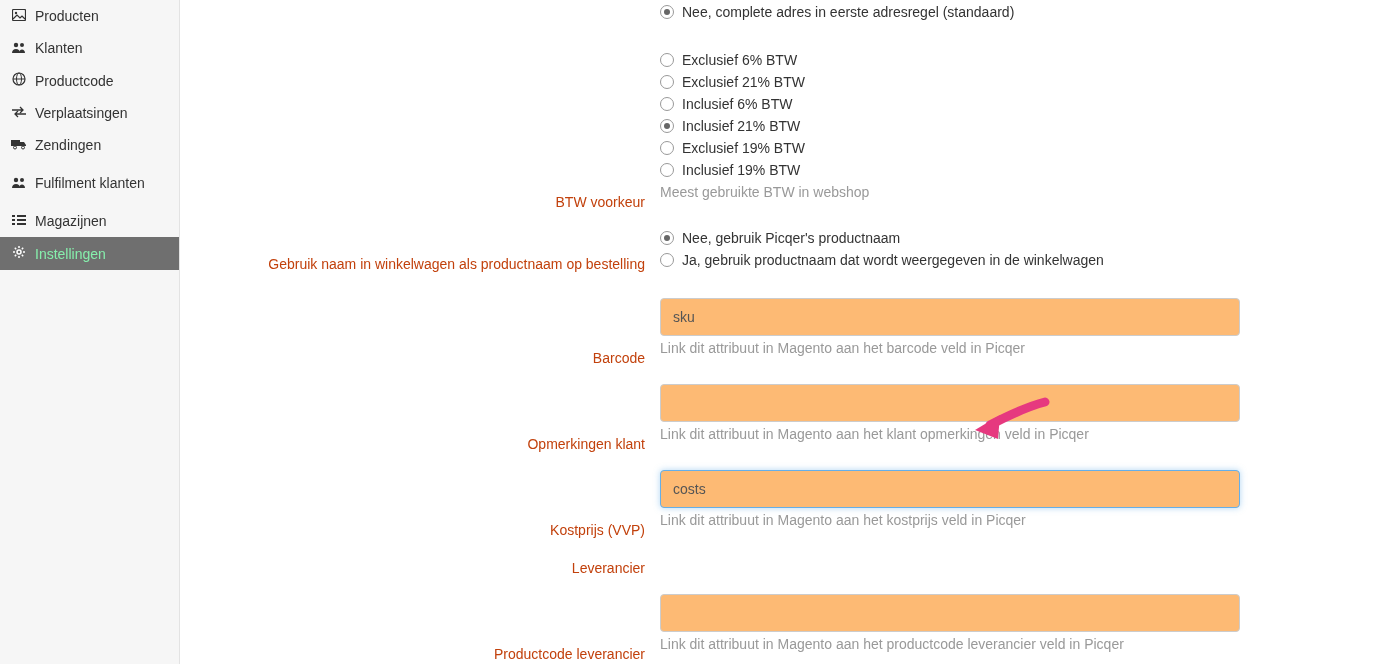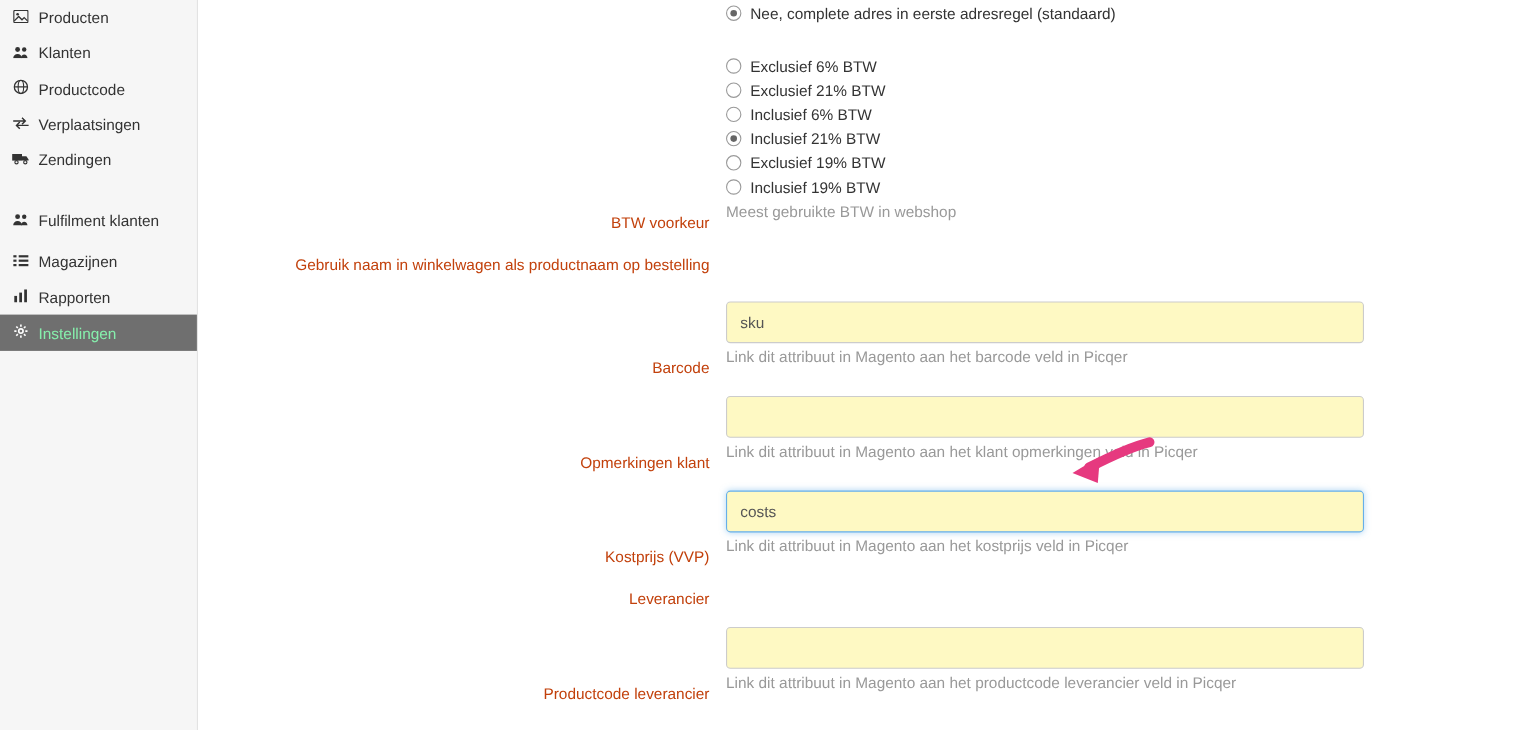--- a/index.html
+++ b/index.html
@@ -99,21 +99,21 @@
   margin-bottom: 10px;
 }
 .text-input {
   width: 100%;
   height: 34px;
   padding: 18px 12px;
   border: 1px solid #ccc;
   border-radius: 4px;
   font-size: 14px;
   color: #555;
-  background: #fef9c3;
+  background: #fdba74;
 }
 .text-input.focused {
   border-color: #66afe9;
   box-shadow: 0 0 6px rgba(102,175,233,.5);
   outline: none;
 }
 .spacer-lg { height: 18px; }
 .spacer-md { height: 10px; }
 .arrow {
   position: absolute;
@@ -170,21 +170,21 @@
     <span class="icon">
       <svg width="16" height="12" viewBox="0 0 16 12">
           <rect x="0" y="2" width="9" height="6" fill="currentColor"></rect>
           <path d="M9 4 L13 4 L15 7 L15 8 L9 8 Z" fill="currentColor"></path>
           <circle cx="4" cy="9.5" r="1.5" fill="#f6f6f6" stroke="currentColor" stroke-width="1"></circle>
           <circle cx="12" cy="9.5" r="1.5" fill="#f6f6f6" stroke="currentColor" stroke-width="1"></circle>
         </svg>
     </span>
     <span>Zendingen</span>
   </div>
-  <div class="sidebar-item" style="margin-top:23px;">
+  <div class="sidebar-item" style="margin-top:6px;">
     <span class="icon">
       <svg width="16" height="12" viewBox="0 0 16 12">
           <circle cx="5" cy="4" r="2.2" fill="currentColor"></circle>
           <circle cx="11" cy="4" r="2" fill="currentColor"></circle>
           <path d="M1 12c0-2.5 1.8-4 4-4s4 1.5 4 4" fill="currentColor"></path>
           <path d="M8 12c0-2.2 1.5-3.5 3-3.5s3 1.3 3 3.5" fill="currentColor"></path>
         </svg>
     </span>
     <span>Fulfilment klanten</span>
   </div>
@@ -194,30 +194,20 @@
           <rect x="0" y="1" width="3" height="2" fill="currentColor"></rect>
           <rect x="5" y="1" width="9" height="2" fill="currentColor"></rect>
           <rect x="0" y="5" width="3" height="2" fill="currentColor"></rect>
           <rect x="5" y="5" width="9" height="2" fill="currentColor"></rect>
           <rect x="0" y="9" width="3" height="2" fill="currentColor"></rect>
           <rect x="5" y="9" width="9" height="2" fill="currentColor"></rect>
         </svg>
     </span>
     <span>Magazijnen</span>
   </div>
-  <div class="sidebar-item">
-    <span class="icon">
-      <svg width="14" height="12" viewBox="0 0 14 12">
-          <rect x="1" y="6" width="2.5" height="6" fill="currentColor"></rect>
-          <rect x="5.5" y="3" width="2.5" height="9" fill="currentColor"></rect>
-          <rect x="10" y="0" width="2.5" height="12" fill="currentColor"></rect>
-        </svg>
-    </span>
-    <span>Rapporten</span>
-  </div>
   <div class="sidebar-item active">
     <span class="icon">
       <svg width="14" height="14" viewBox="0 0 14 14">
           <circle cx="7" cy="7" r="2" fill="none" stroke="currentColor" stroke-width="1.5"></circle>
           <path d="M7 1v2M7 11v2M1 7h2M11 7h2M2.8 2.8l1.4 1.4M9.8 9.8l1.4 1.4M11.2 2.8l-1.4 1.4M4.2 9.8l-1.4 1.4" stroke="currentColor" stroke-width="1.5"></path>
         </svg>
     </span>
     <span>Instellingen</span>
   </div>
 </div>
@@ -265,20 +255,30 @@
             <span class="radio-label">Inclusief 19% BTW</span>
           </div>
         <div class="helptext">Meest gebruikte BTW in webshop</div>
       </div>
     </div>
 
     <div class="spacer-md"></div>
 
     <div class="form-row">
       <div class="form-label">Gebruik naam in winkelwagen als productnaam op bestelling</div>
+      <div class="form-control-col">
+        <div class="radio-line">
+            <span class="radio checked"></span>
+            <span class="radio-label">Nee, gebruik Picqer's productnaam</span>
+          </div>
+        <div class="radio-line">
+            <span class="radio"></span>
+            <span class="radio-label">Ja, gebruik productnaam dat wordt weergegeven in de winkelwagen</span>
+          </div>
+      </div>
     </div>
 
     <div class="spacer-lg"></div>
 
     <div class="form-row">
       <div class="form-label">Barcode</div>
       <div class="form-control-col">
         <input type="text" class="text-input" value="sku" style="">
         <div class="helptext">Link dit attribuut in Magento aan het barcode veld in Picqer</div>
       </div>

